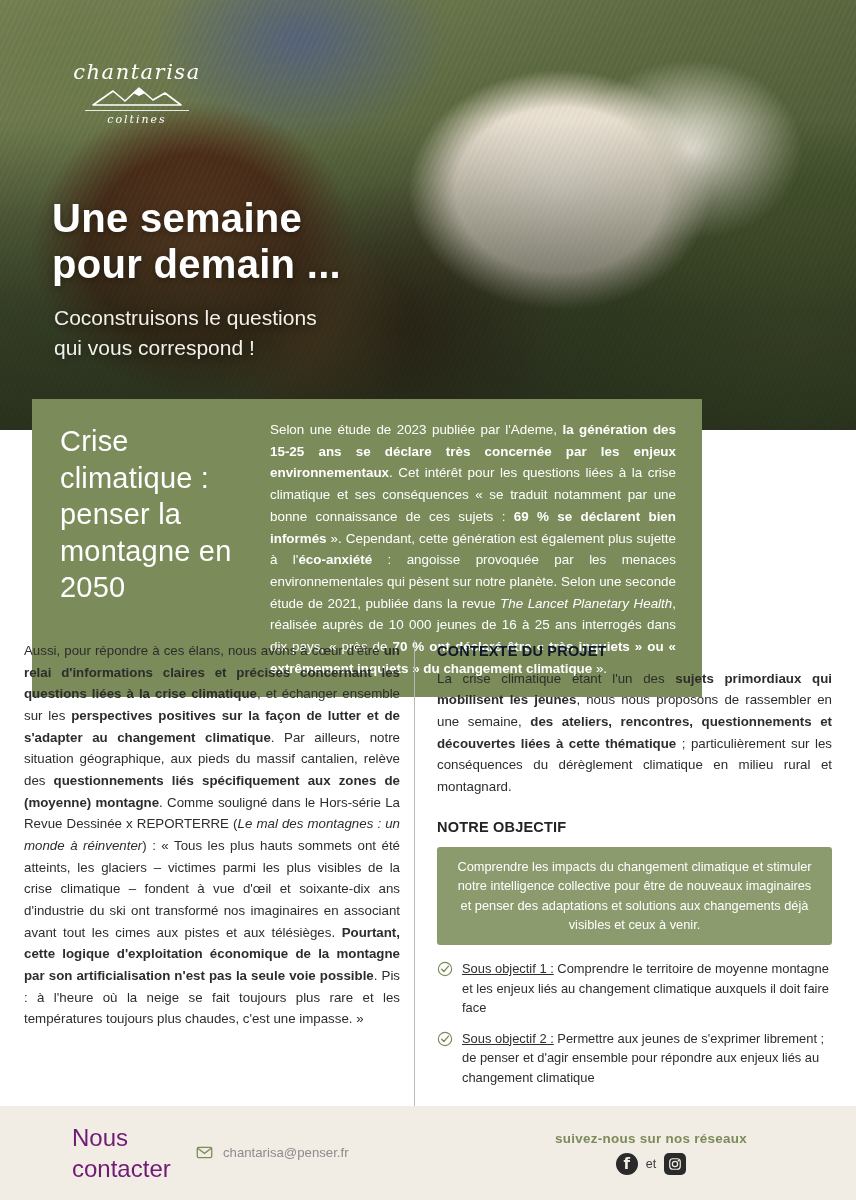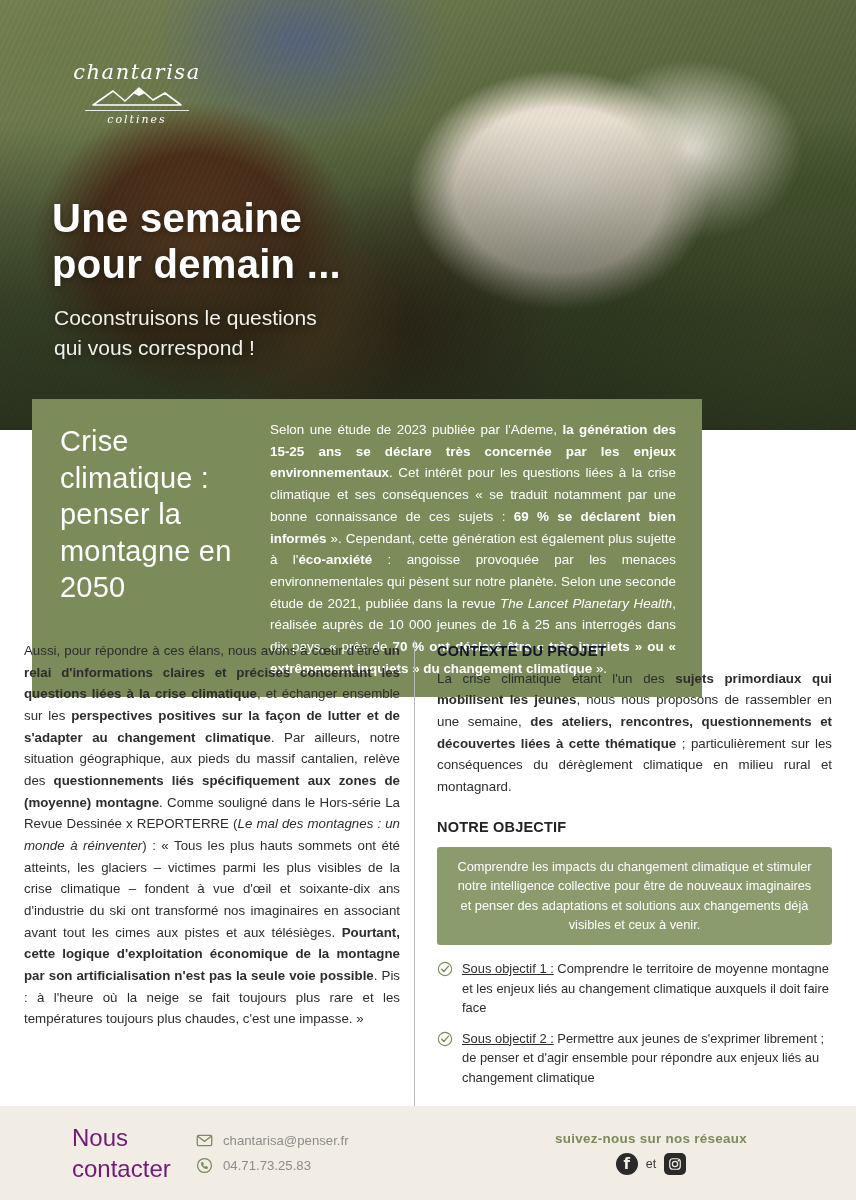--- a/index.html
+++ b/index.html
@@ -325,27 +325,20 @@
     </div>
 
     <div class="f-details">
       <div class="f-row">
         <svg class="f-ico" viewBox="0 0 20 20">
           <rect x="1.5" y="4" width="17" height="12" rx="1.5" fill="none" stroke="currentColor" stroke-width="1.5"></rect>
           <path d="M2 5 L10 11 L18 5" fill="none" stroke="currentColor" stroke-width="1.5"></path>
         </svg>
         <span>chantarisa@penser.fr</span>
       </div>
-      <div class="f-row">
-        <svg class="f-ico" viewBox="0 0 20 20">
-          <circle cx="10" cy="10" r="8.2" fill="none" stroke="currentColor" stroke-width="1.5"></circle>
-          <path d="M6.6 6.2c.5-.5 1.4-.5 1.8.2l.7 1.2c.3.5.2 1-.2 1.3l-.5.4c.4 1 1.2 1.8 2.2 2.3l.4-.5c.3-.4.9-.5 1.3-.2l1.2.7c.7.4.7 1.3.2 1.8-.9.9-2.3.8-3.6.1-1.6-.8-3-2.2-3.7-3.8-.6-1.2-.7-2.6.2-3.5z" fill="currentColor"></path>
-        </svg>
-        <span>04.71.73.25.83</span>
-      </div>
     </div>
 
     <div class="f-social">
       <div class="head">suivez-nous sur nos réseaux</div>
       <div class="f-icons">
         <div class="circ">f</div>
         <span class="et">et</span>
         <div class="sq">
           <svg width="14" height="14" viewBox="0 0 16 16">
             <rect x="2" y="2" width="12" height="12" rx="3.5" fill="none" stroke="#f1ece4" stroke-width="1.4"></rect>

